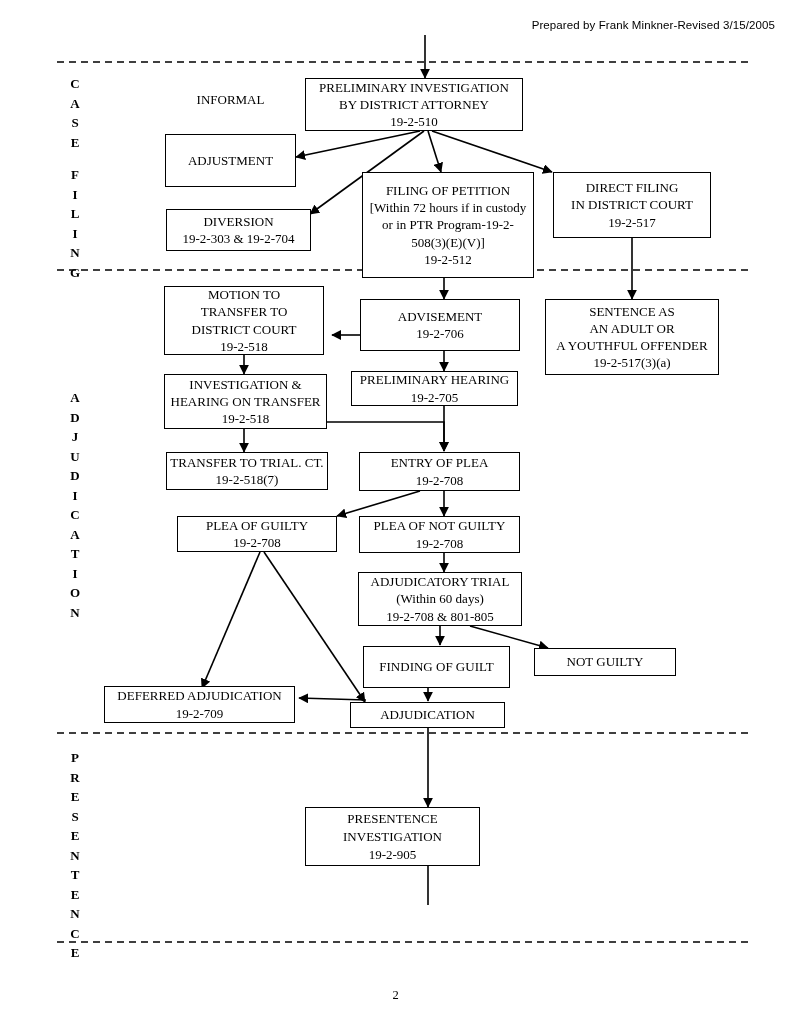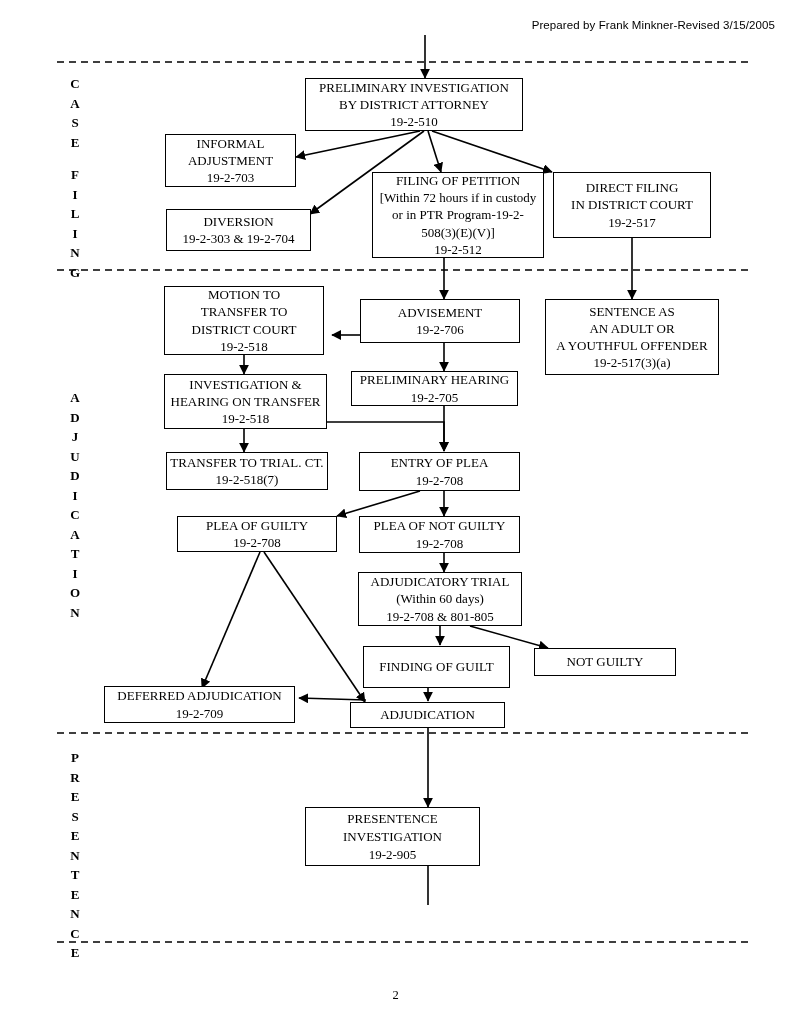--- a/index.html
+++ b/index.html
@@ -188,53 +188,53 @@
     <span class="ch">C</span>
     <span class="ch">E</span>
   </div>
 
   <div class="node" style="left:305px; top:78px; width:218px; height:53px;">
     <span class="ln">PRELIMINARY INVESTIGATION</span>
     <span class="ln">BY DISTRICT ATTORNEY</span>
     <span class="ln">19-2-510</span>
   </div>
 
-  <div class="node" style="left:165px; top:134px; width:131px; height:53px;">
+  <div class="node" style="left:165px; top:134px; width:131px; height:53px;gap:44px;">
     <span class="ln">INFORMAL</span>
     <span class="ln">ADJUSTMENT</span>
     <span class="ln">19-2-703</span>
   </div>
 
   <div class="node" style="left:166px; top:209px; width:145px; height:42px;">
     <span class="ln">DIVERSION</span>
     <span class="ln">19-2-303 &amp; 19-2-704</span>
   </div>
 
-  <div class="node" style="left:372px; top:172px; width:172px; height:86px;">
+  <div class="node" style="left:362px; top:172px; width:172px; height:106px;">
     <span class="ln">FILING OF PETITION</span>
     <span class="ln">[Within 72 hours if in custody</span>
     <span class="ln">or in PTR Program-19-2-</span>
     <span class="ln">508(3)(E)(V)]</span>
     <span class="ln">19-2-512</span>
   </div>
 
   <div class="node" style="left:553px; top:172px; width:158px; height:66px;">
     <span class="ln">DIRECT FILING</span>
     <span class="ln">IN DISTRICT COURT</span>
     <span class="ln">19-2-517</span>
   </div>
 
   <div class="node" style="left:164px; top:286px; width:160px; height:69px;">
     <span class="ln">MOTION TO</span>
     <span class="ln">TRANSFER TO</span>
     <span class="ln">DISTRICT COURT</span>
     <span class="ln">19-2-518</span>
   </div>
 
-  <div class="node" style="left:360px; top:299px; width:160px; height:44px;">
+  <div class="node" style="left:360px; top:299px; width:160px; height:52px;">
     <span class="ln">ADVISEMENT</span>
     <span class="ln">19-2-706</span>
   </div>
 
   <div class="node" style="left:545px; top:299px; width:174px; height:76px;">
     <span class="ln">SENTENCE AS</span>
     <span class="ln">AN ADULT OR</span>
     <span class="ln">A YOUTHFUL OFFENDER</span>
     <span class="ln">19-2-517(3)(a)</span>
   </div>

